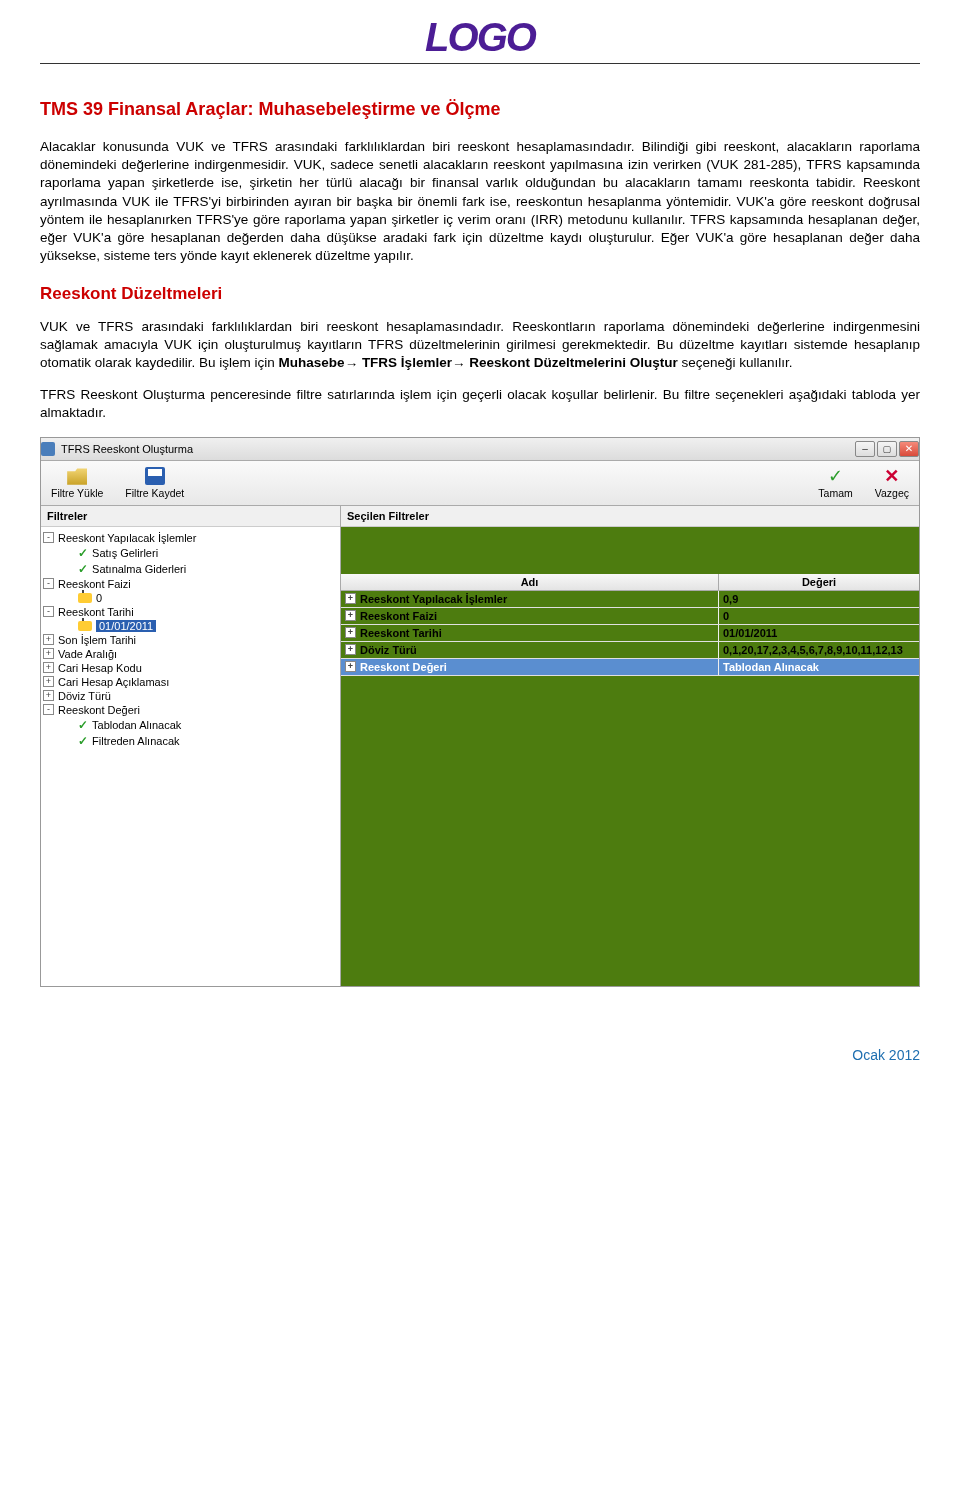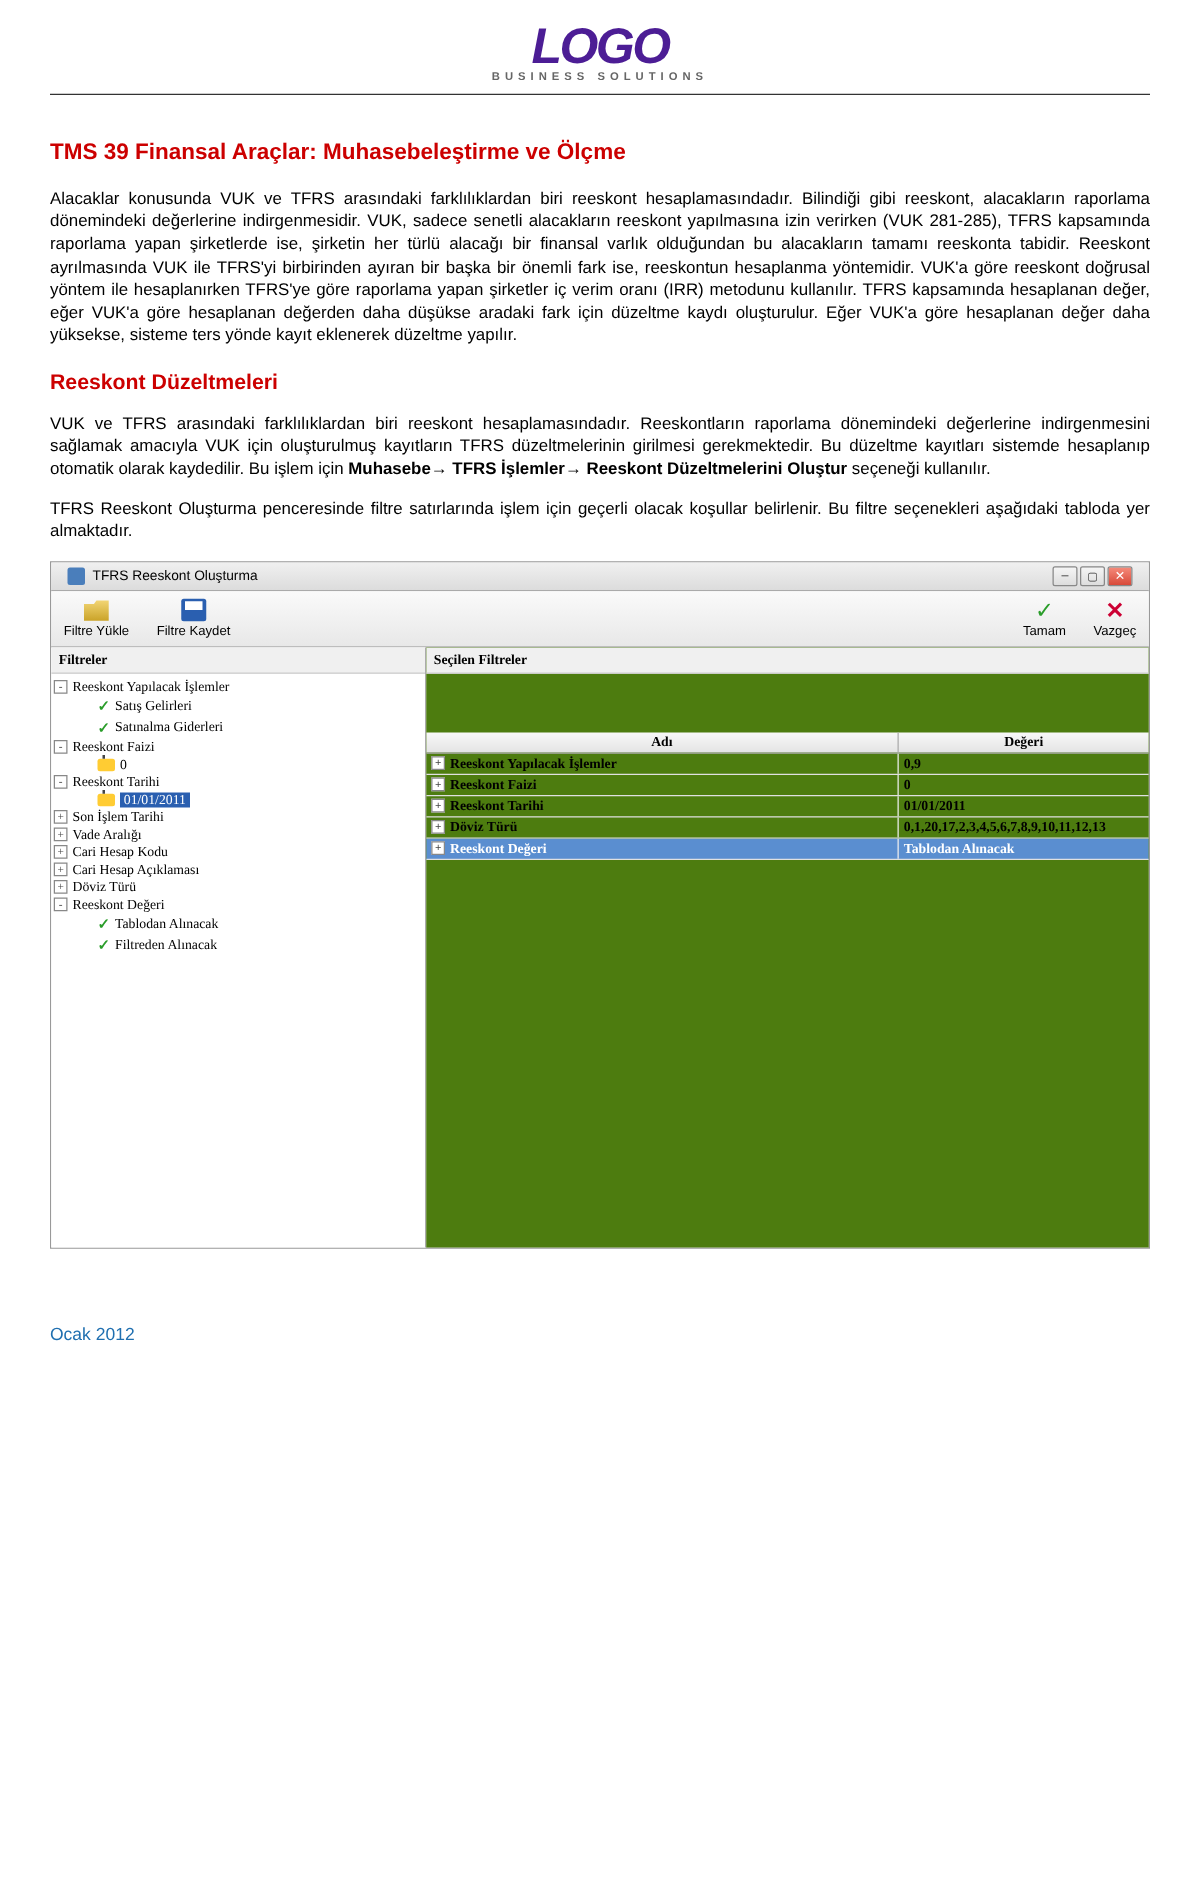--- a/index.html
+++ b/index.html
@@ -39,21 +39,21 @@
   
   .app-window {
     border: 1px solid #999;
     margin-top: 12px;
     background: #fcfcfc;
     font-size: 11px;
     font-family: Tahoma, Arial, sans-serif;
   }
   .titlebar {
     background: linear-gradient(#f0f0f0, #dcdcdc);
-    padding: 3px 13px;
+    padding: 3px 0;
     display: flex;
     align-items: center;
     justify-content: space-between;
     border-bottom: 1px solid #aaa;
   }
   .titlebar-left { display: flex; align-items: center; gap: 6px; }
   .app-icon {
     width: 14px; height: 14px;
     background: #4a7ebb;
     border-radius: 2px;
@@ -87,21 +87,20 @@
   }
   .icon-open { background: linear-gradient(#f5d97a,#c9a227); clip-path: polygon(0 25%,40% 25%,50% 10%,100% 10%,100% 100%,0 100%); }
   .icon-save { background: #2a5fb0; border-radius: 2px; position: relative; }
   .icon-save::after { content:""; position:absolute; left:3px; top:2px; width:14px; height:7px; background:#fff; }
   .icon-ok { color: #2a9d2a; font-size: 18px; line-height: 18px; }
   .icon-cancel { color: #c03; font-size: 18px; line-height: 18px; font-weight: bold; }
 
   .panes {
     display: flex;
     height: 480px;
-    font-family: Liberation Serif, serif;
   }
   .left-pane {
     width: 300px;
     border-right: 1px solid #aaa;
     background: #fff;
     overflow: hidden;
   }
   .pane-header {
     font-weight: bold;
     padding: 4px 6px;
@@ -166,31 +165,30 @@
     border: 1px solid #888;
     font-size: 9px; line-height: 9px;
     text-align: center;
     background: #fff; color: #444;
     flex: 0 0 11px;
   }
   .grid-row.selected .plus { background:#fff; color:#444; }
 
   .footer {
     color: #1f6fb0;
-    text-align: left;
+    text-align: right;
     margin-top: 60px;
     font-size: 14px;
   }
 </style>
 </head>
 <body>
 
 <div class="logo-area">
   <div class="logo-text">LOGO</div>
-  <span class="logo-sub">BUSINESS SOLUTIONS</span>
 </div>
 <hr class="hr-top">
 
 <h1 class="doc-title">TMS 39 Finansal Araçlar: Muhasebeleştirme ve Ölçme</h1>
 
 <p class="body-text">
   <span>Alacaklar konusunda VUK ve TFRS arasındaki farklılıklardan biri reeskont hesaplamasındadır. Bilindiği gibi reeskont, alacakların raporlama dönemindeki değerlerine indirgenmesidir. VUK, sadece senetli alacakların reeskont yapılmasına izin verirken (VUK 281-285), TFRS kapsamında raporlama yapan şirketlerde ise, şirketin her türlü alacağı bir finansal varlık olduğundan bu alacakların tamamı reeskonta tabidir.</span>
   <span>Reeskont ayrılmasında VUK ile TFRS'yi birbirinden ayıran bir başka bir önemli fark ise, reeskontun hesaplanma yöntemidir. VUK'a göre reeskont doğrusal yöntem ile hesaplanırken TFRS'ye göre raporlama yapan şirketler iç verim oranı (IRR) metodunu kullanılır. TFRS kapsamında hesaplanan değer, eğer VUK'a göre hesaplanan değerden daha düşükse aradaki fark için düzeltme kaydı oluşturulur. Eğer VUK'a göre hesaplanan değer daha yüksekse, sisteme ters yönde kayıt eklenerek düzeltme yapılır.</span>
 </p>
 

